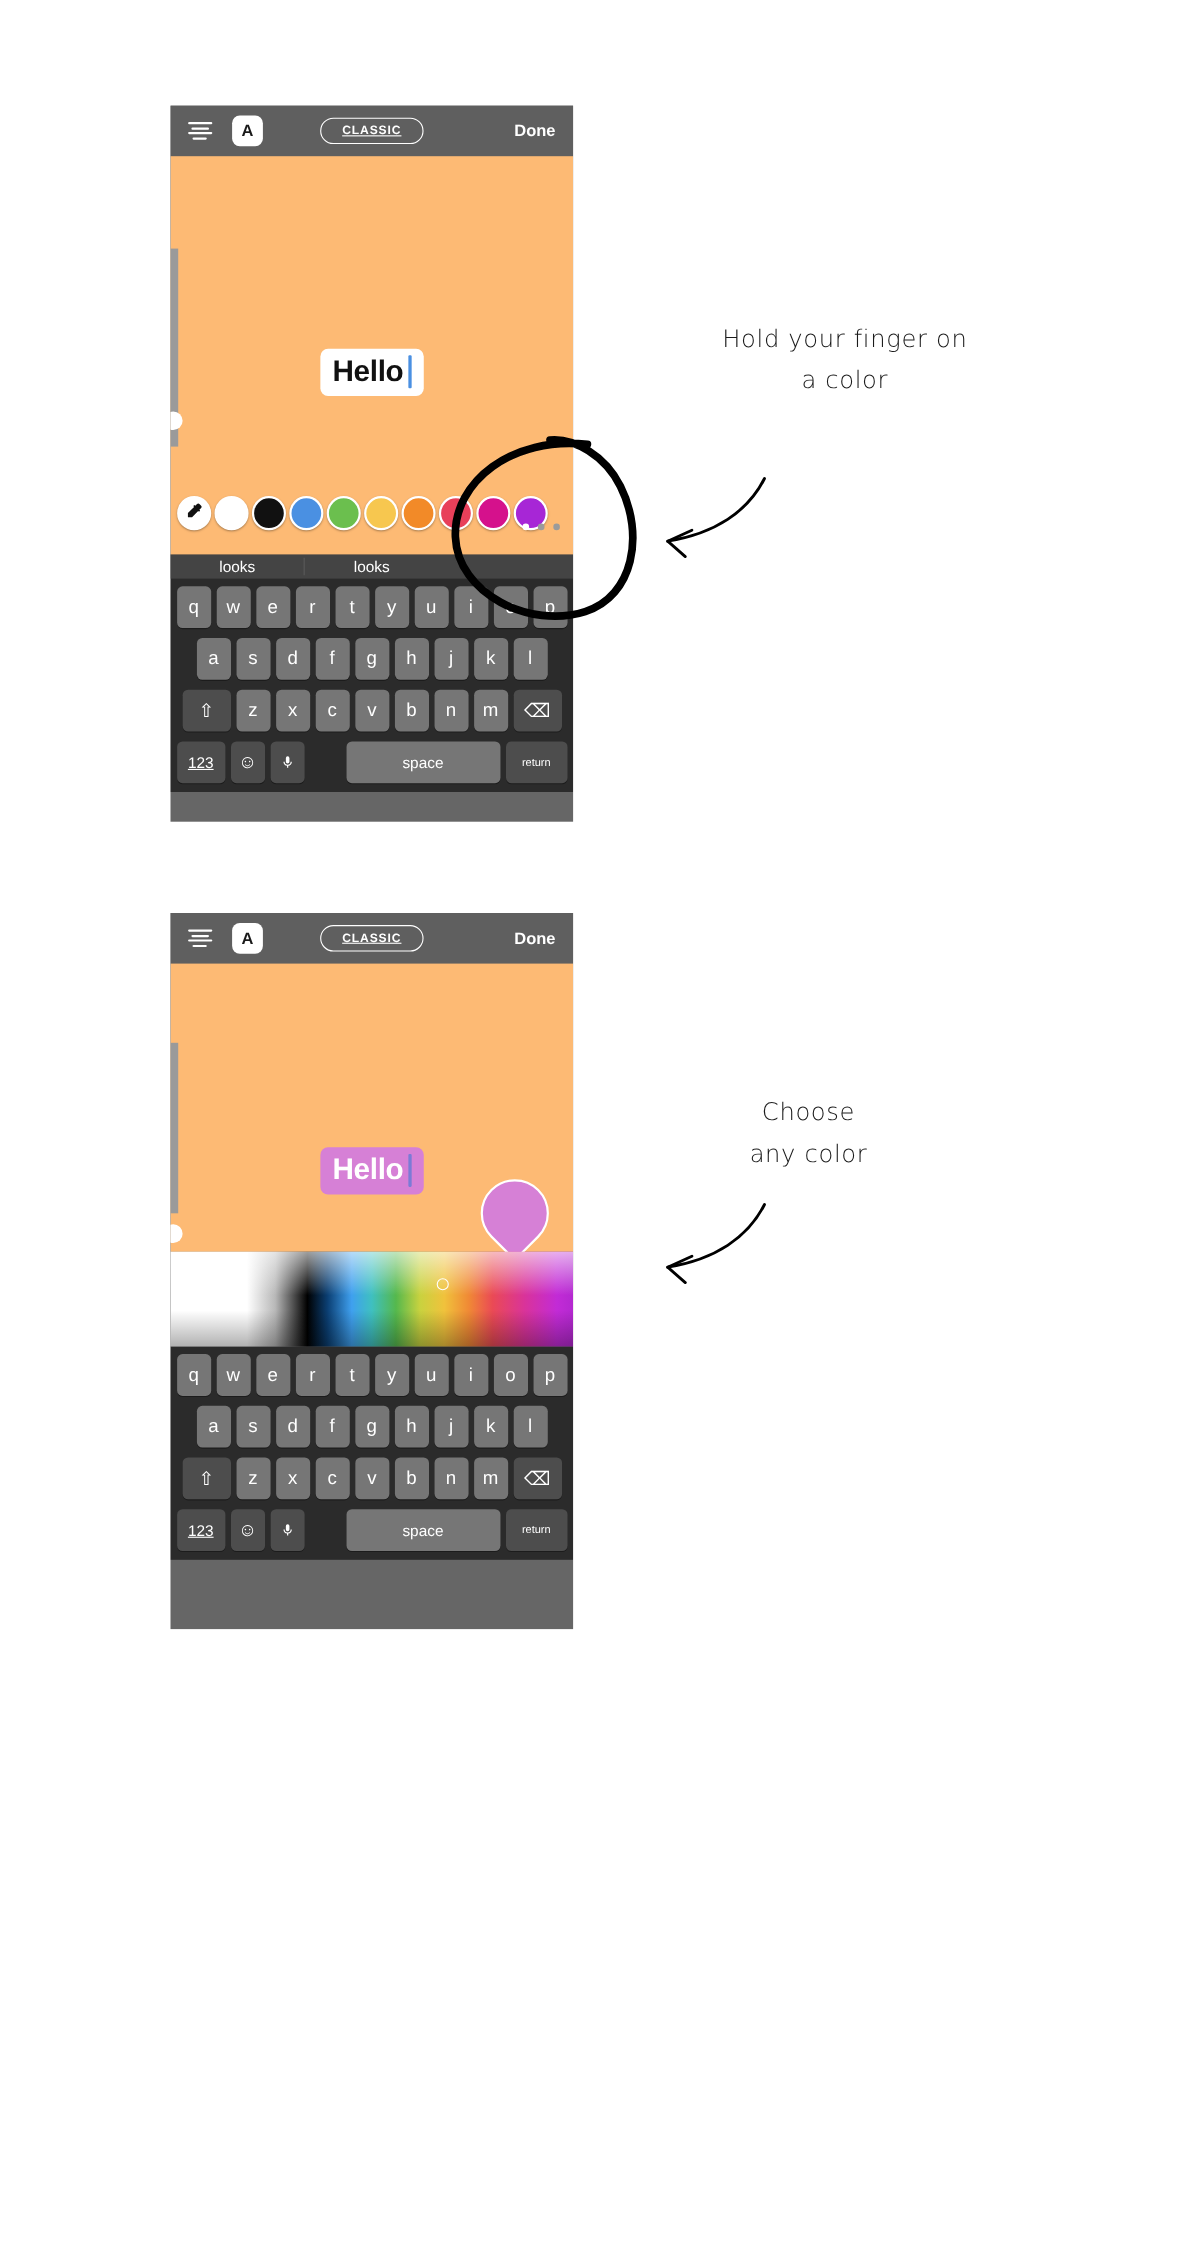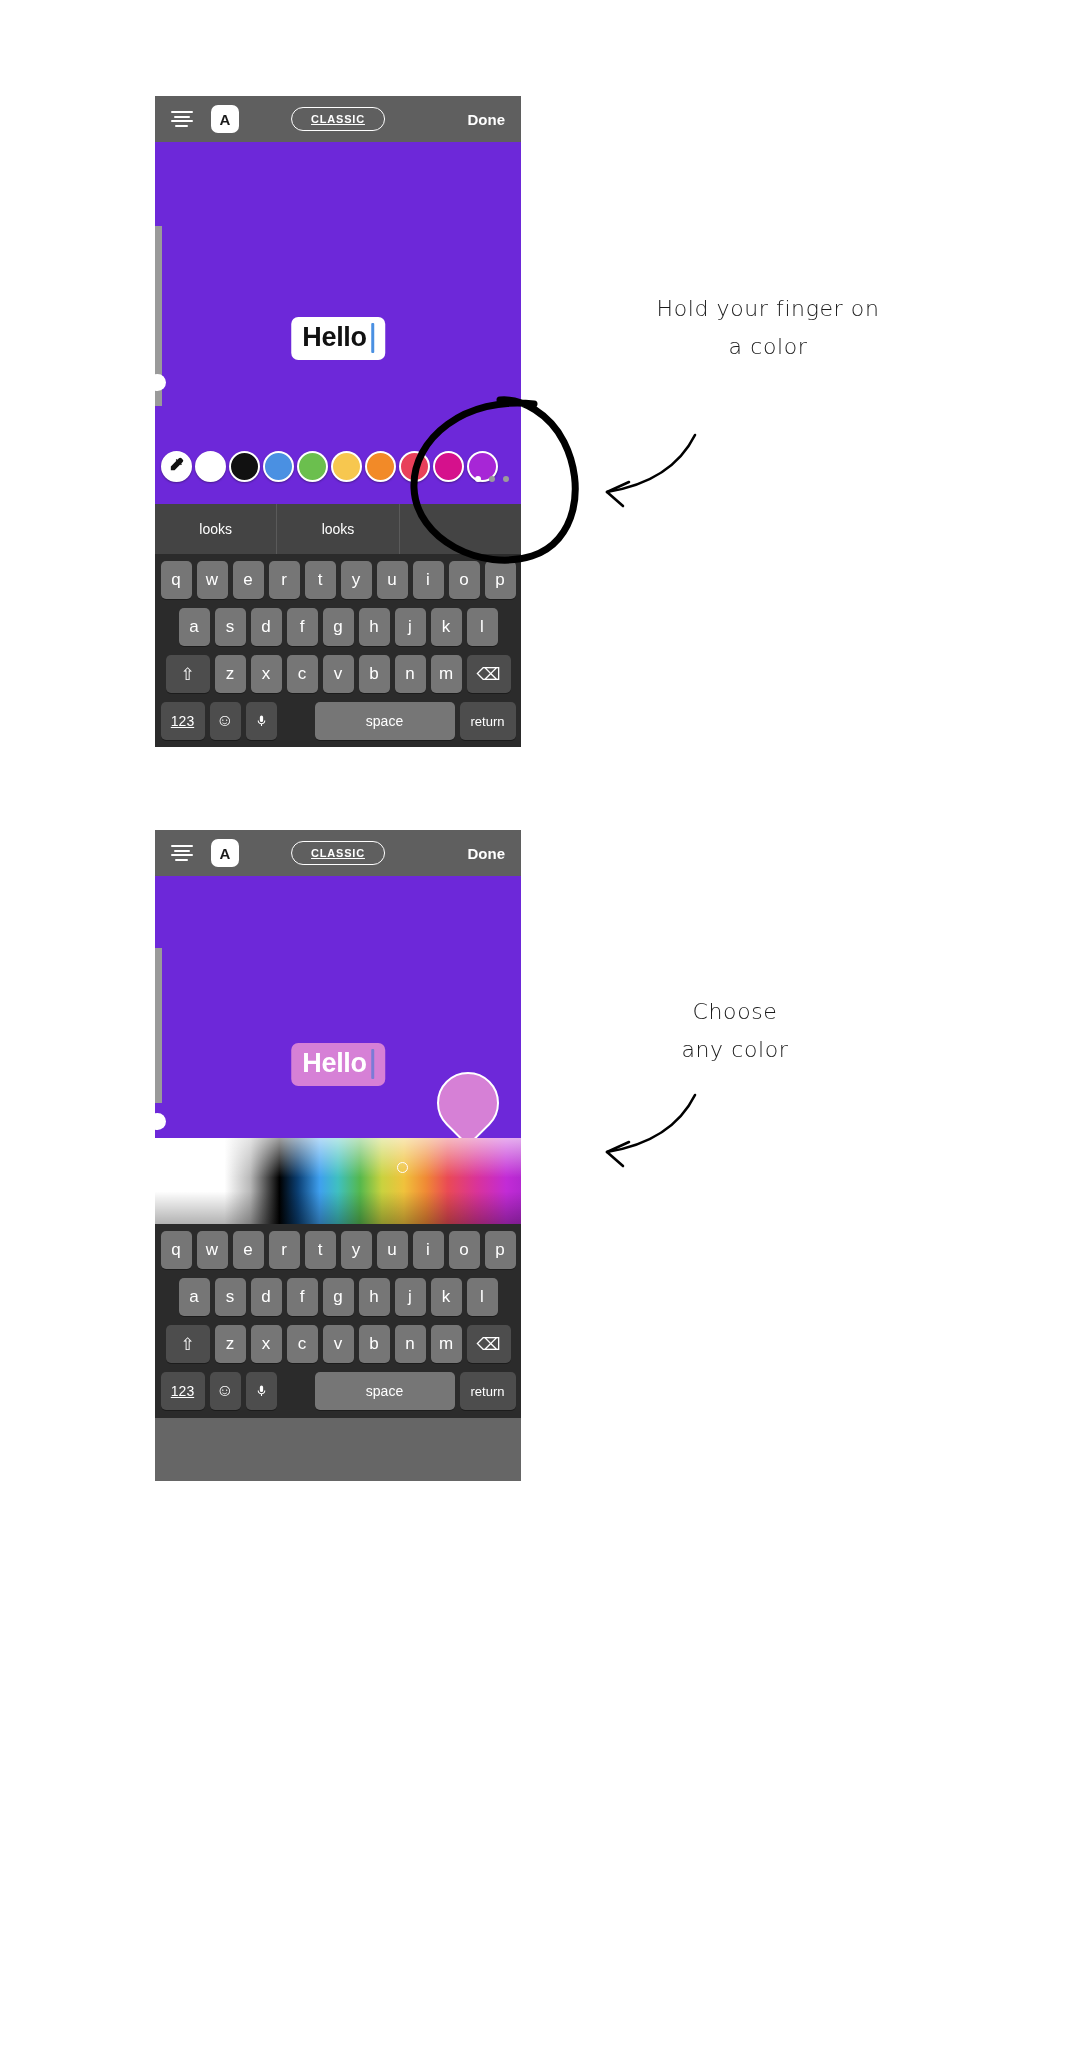--- a/index.html
+++ b/index.html
@@ -86,21 +86,21 @@
     margin-left: auto;
     color: #ffffff;
     font-size: 15px;
     font-weight: bold;
     cursor: pointer;
   }
 
   
   .canvas {
     position: relative;
-    background: #6d28d9;
+    background: #fdba74;
     flex: 1;
   }
   #phone-1 .canvas { height: 362px; }
   #phone-2 .canvas { height: 262px; }
 
   .left-rail {
     position: absolute;
     left: 0;
     top: 84px;
     width: 7px;
@@ -239,22 +239,23 @@
     box-sizing: border-box;
     cursor: pointer;
   }
 
   
   .kb {
     background: #2b2b2b;
   }
   .suggestions {
     display: flex;
-    height: 50px;
+    height: 22px;
     background: #444444;
+    align-items: center;
   }
   .suggestion {
     flex: 1;
     display: flex;
     align-items: center;
     justify-content: center;
     color: #ffffff;
     font-size: 14px;
     cursor: pointer;
   }
@@ -277,21 +278,21 @@
     align-items: center;
     justify-content: center;
     font-size: 17px;
     box-shadow: 0 1px 0 rgba(0,0,0,0.35);
     cursor: pointer;
     flex: none;
   }
   .key.dark { background: #4d4d4d; }
   .key.wide { width: 44px; }
   .key.space { width: 140px; font-size: 14px; margin-left: 33px; }
-  .key.return { width: 56px; font-size: 13px; }
+  .key.return { width: 56px; font-size: 10px; }
   .key.num { width: 44px; font-size: 14px; text-decoration: underline; }
 
   
   .note {
     position: absolute;
     color: #1a1a1a;
     font-size: 22px;
     line-height: 1.72;
     text-align: center;
     font-family: "DejaVu Sans", sans-serif;

